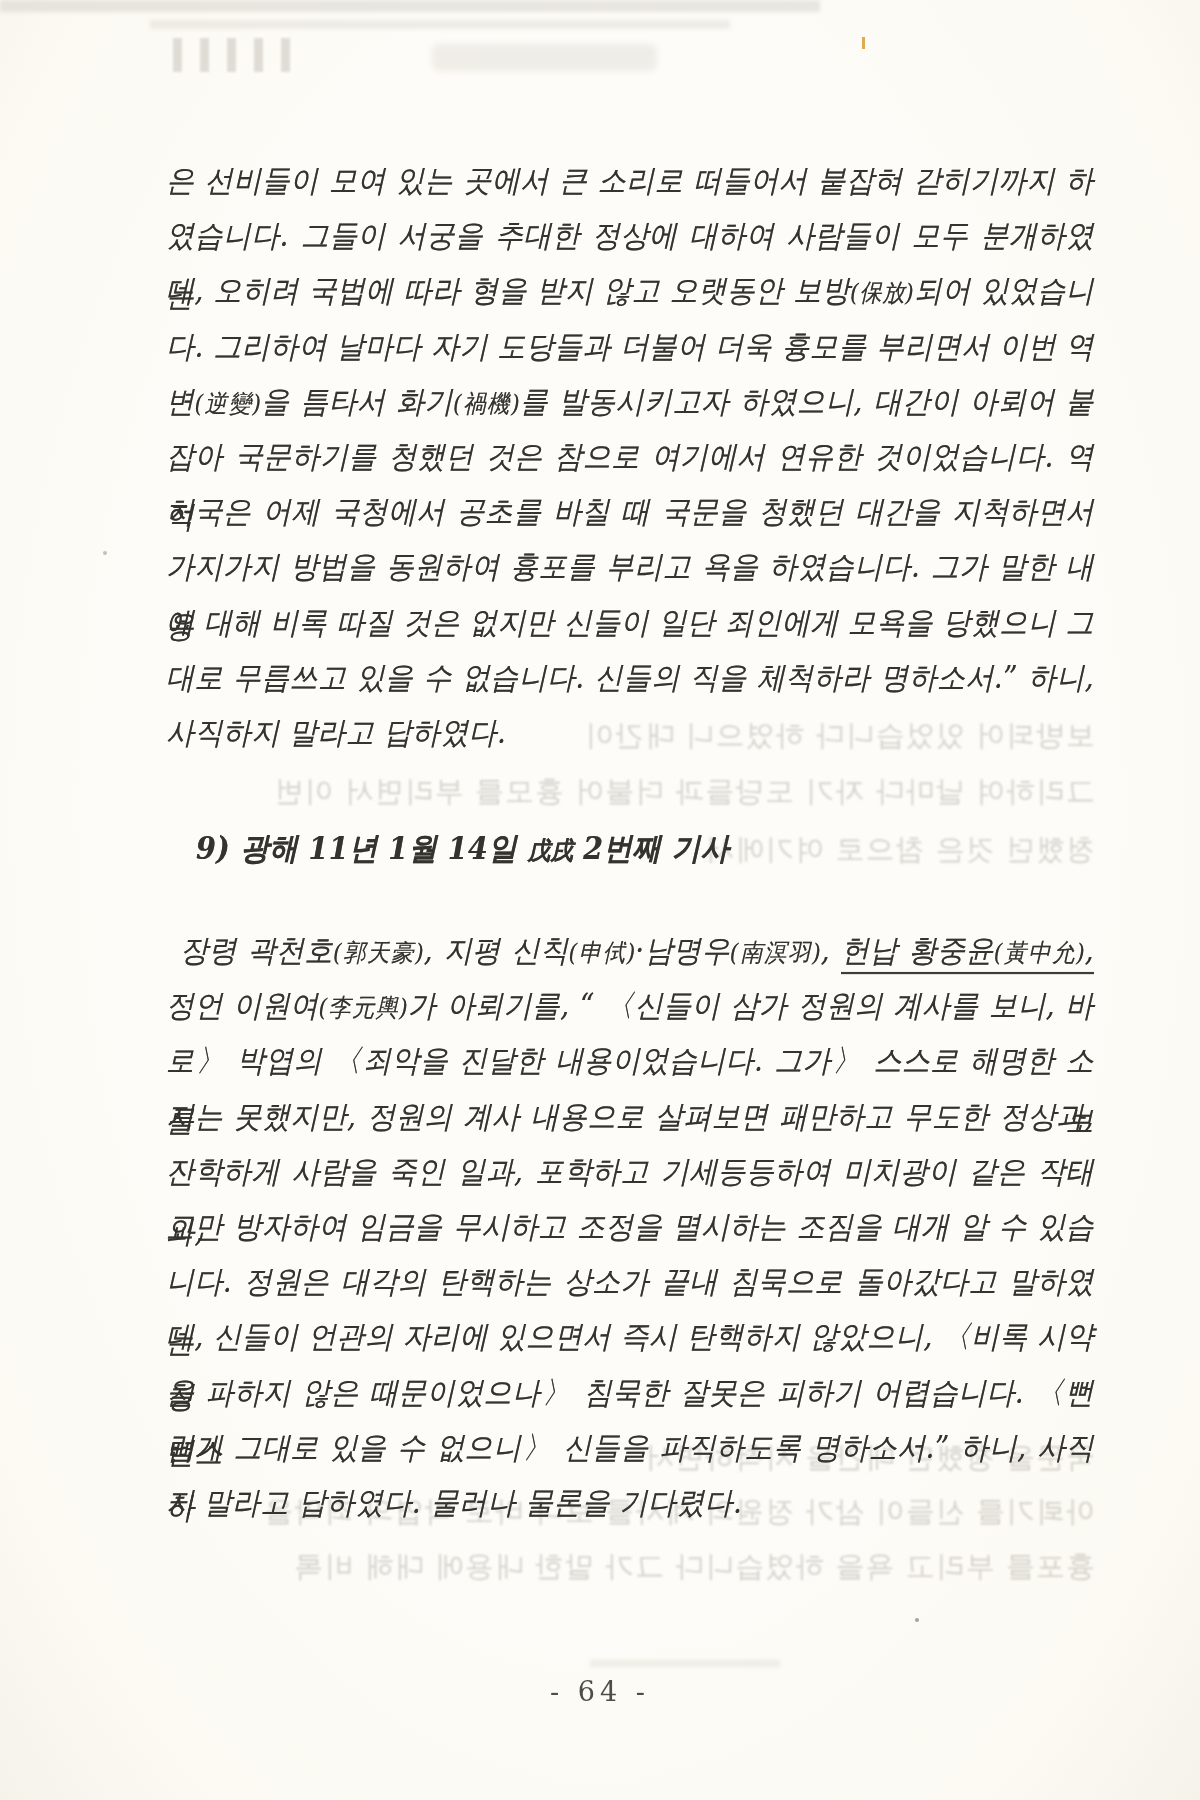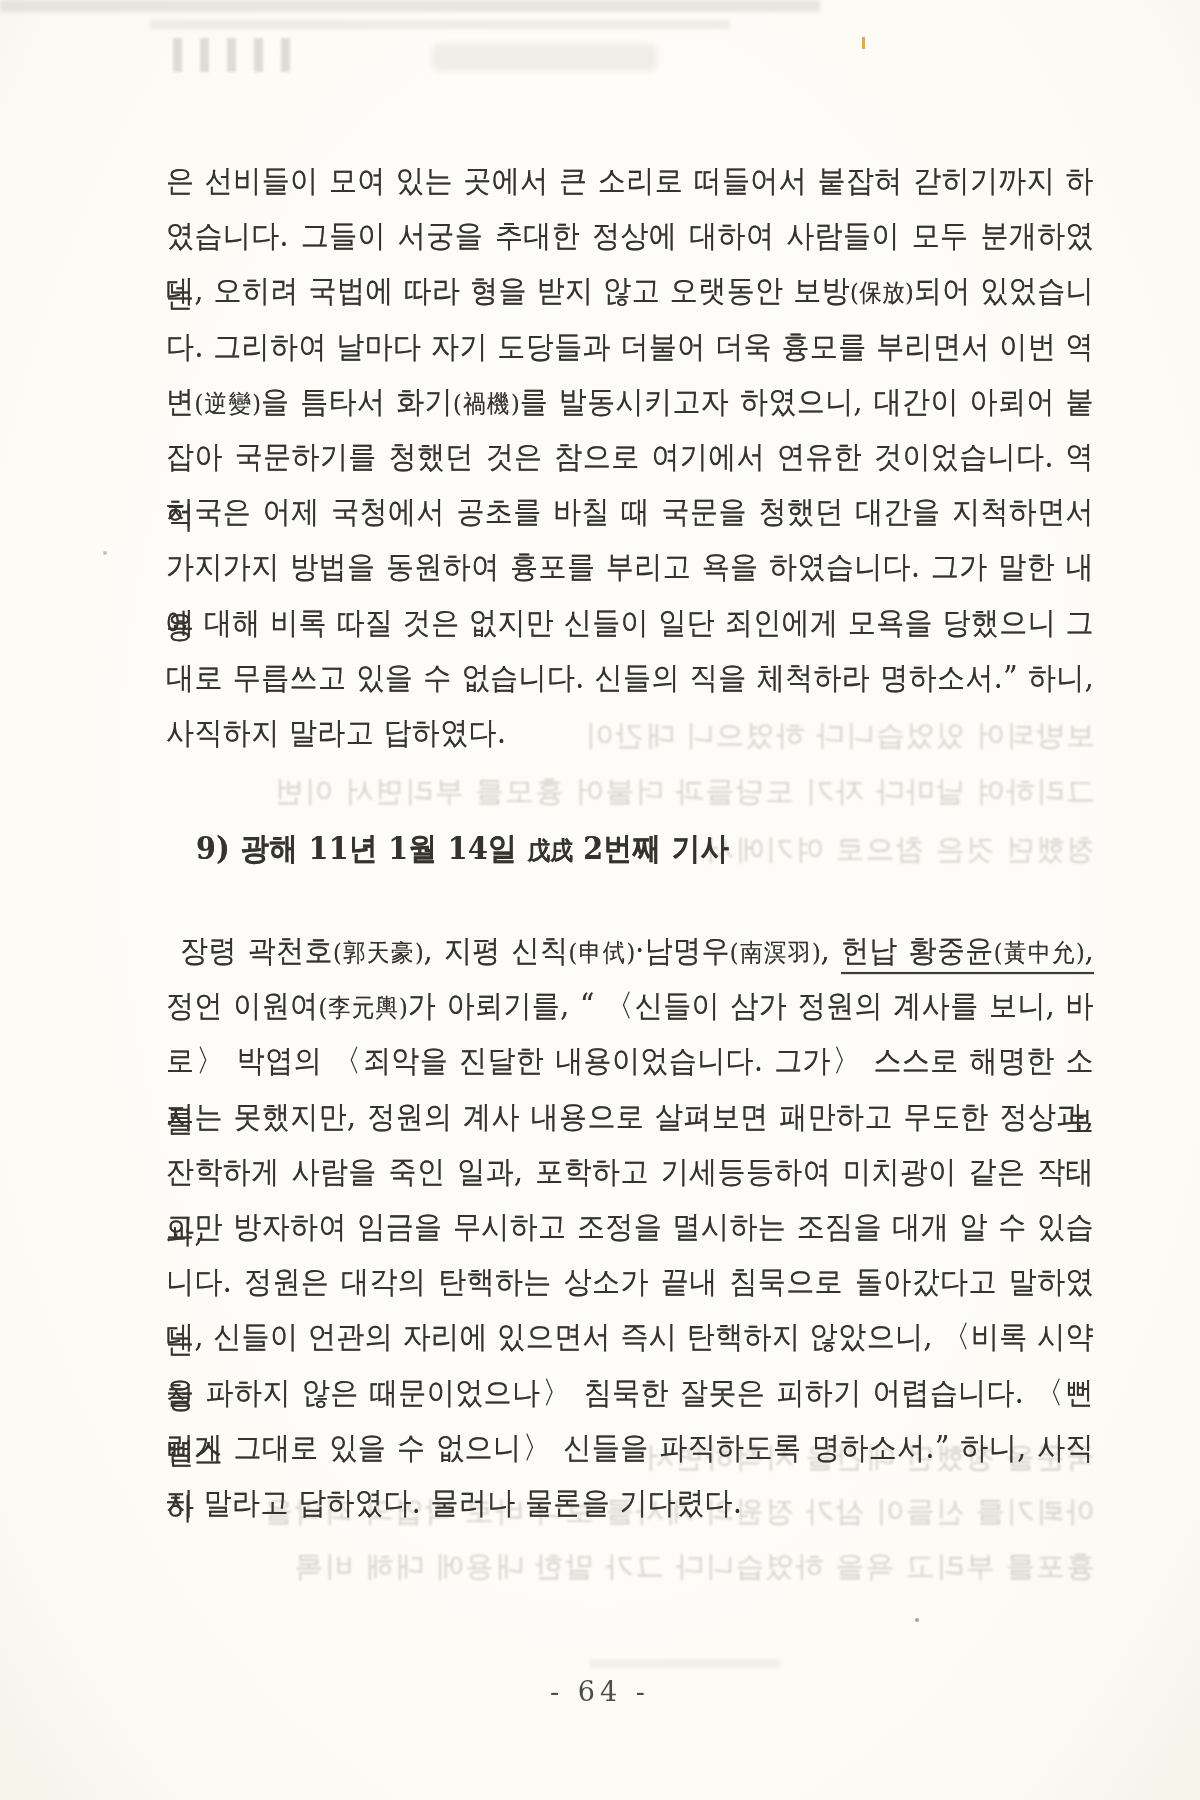--- a/index.html
+++ b/index.html
@@ -7,21 +7,21 @@
   body{
     width:1200px;height:1800px;
     background:#e9e7e1;
     font-family:"DejaVu Serif","Liberation Serif",serif;
   }
   .page{
     position:relative;width:1200px;height:1800px;overflow:hidden;
     background:radial-gradient(ellipse at 50% 45%, #fdfcf8 55%, #fbf9f2 85%, #f4f2e9 100%);
     color:#34332e;
   }
-  .body-text{position:absolute;left:166px;top:0;width:928px;height:1800px;}
+  .body-text{position:absolute;left:166px;top:0;width:928px;height:1800px;font-style:italic;}
   .para{position:absolute;left:0;width:100%;}
   #para1{top:153px;}
   #para2{top:923px;}
   .ln{
     height:55.2px;line-height:55.2px;font-size:28px;letter-spacing:0.4px;
     transform:scaleY(1.1);transform-origin:50% 50%;
     text-shadow:0 0 0.5px rgba(52,51,46,0.55);
   }
   .just{text-align:justify;text-align-last:justify;}
   .last{text-align:left;}

